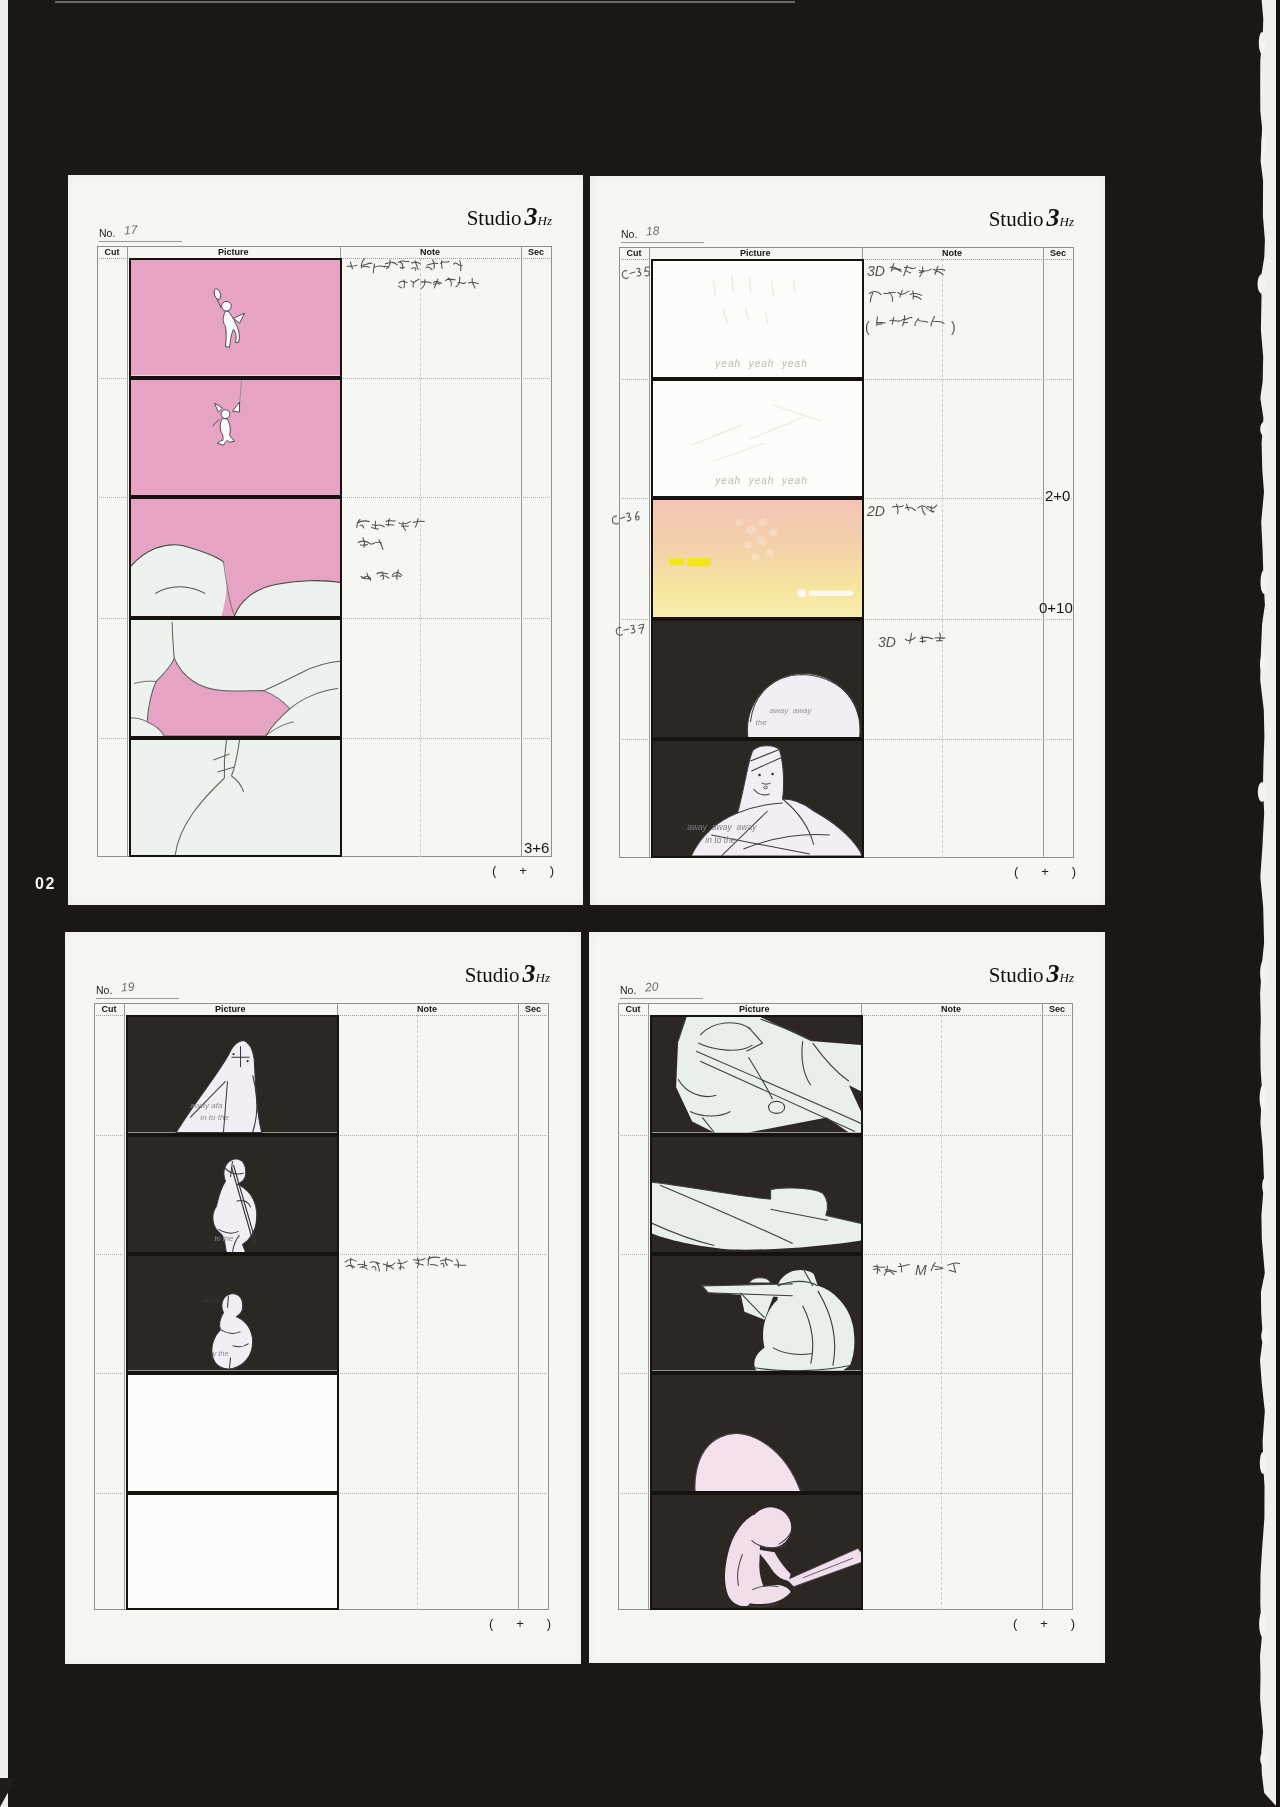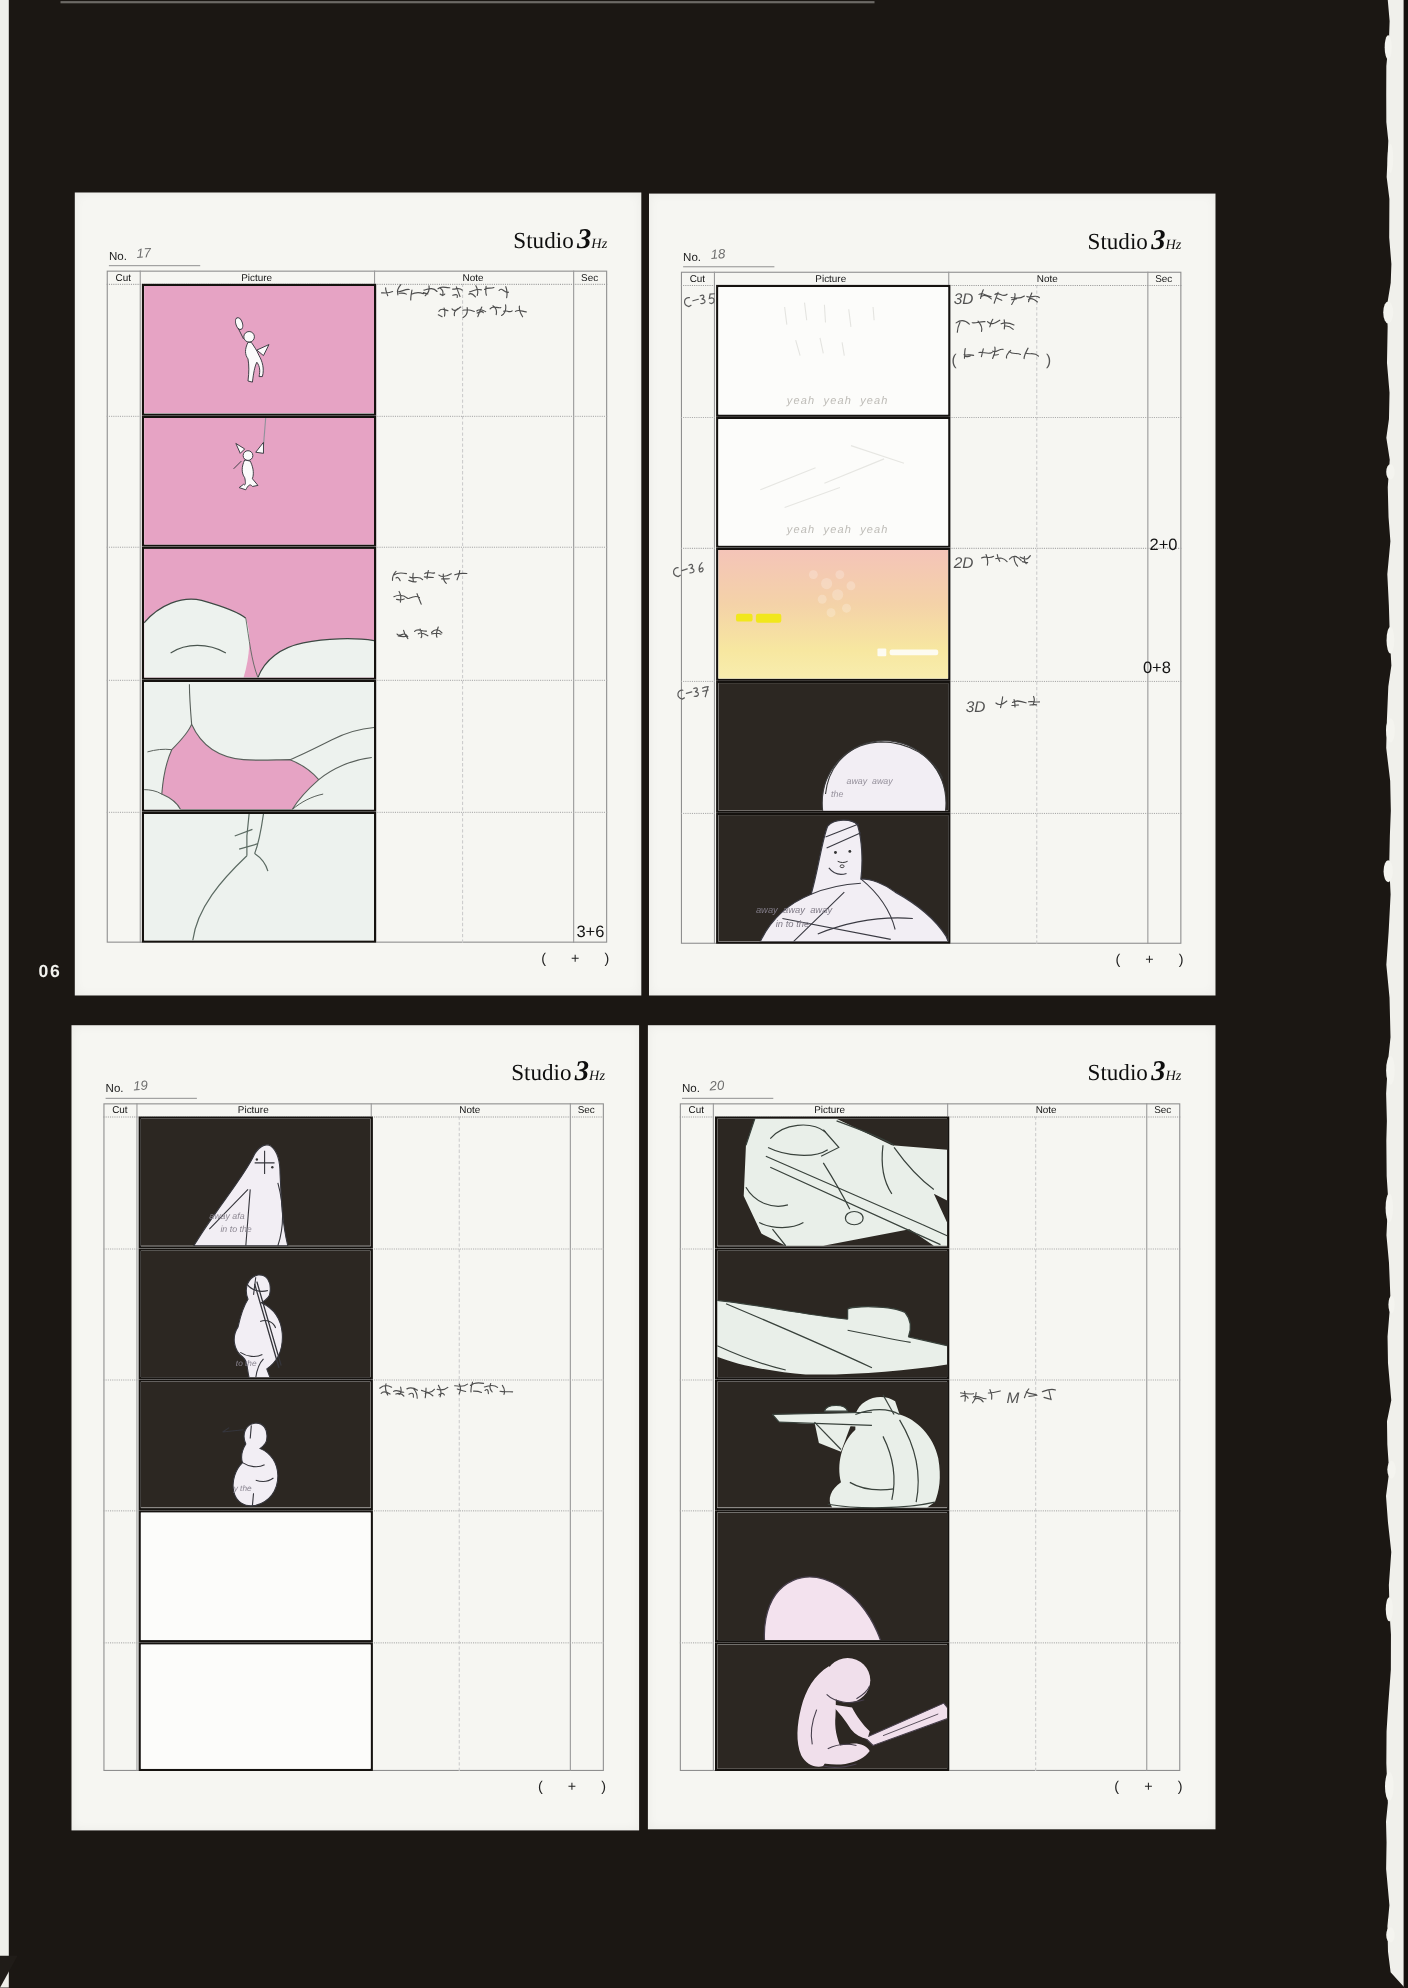--- a/index.html
+++ b/index.html
@@ -4,21 +4,21 @@
 html,body{width:1280px;height:1807px}
 body{position:relative;background:#1b1713;font-family:"Liberation Sans",sans-serif;overflow:hidden}
 .abs{position:absolute}
 .sheet{position:absolute;background:#f6f6f2;box-shadow:inset 0 0 10px rgba(0,0,0,.05)}
 .logo{position:absolute;top:27px;right:31px;font-family:"Liberation Serif",serif;font-size:21px;color:#0e0e0e}
 .l3{font-style:italic;font-size:26px;font-weight:bold;margin-left:3px}
 .lhz{font-style:italic;font-size:13px;font-weight:normal}
 .no{position:absolute;left:31px;top:52px;font-size:10.5px;font-weight:normal;color:#222}
 .nol{position:absolute;left:31px;top:66px;width:83px;height:1px;background:#9a9a9a}
 .nonum{position:absolute;left:56px;top:48px;font-size:12px;font-style:italic;color:#6e6e6e;transform:rotate(-4deg)}
-.hdr{font-size:9px;font-weight:normal;color:#151515;text-align:center}
+.hdr{font-size:9px;font-weight:bold;color:#151515;text-align:center}
 .frame{position:absolute;border:2.2px solid #15120f;background:#fff}
 .plus{position:absolute;left:424px;width:62px;display:flex;justify-content:space-between;font-size:13px;color:#222}
 .sec{position:absolute;font-size:15px;color:#141414}
 .pagenum{position:absolute;left:35px;top:875px;font-size:16px;font-weight:bold;color:#f2f2ee;letter-spacing:1.5px}
 .edgeL{position:absolute;left:0;top:0;width:8px;height:1807px;background:#efefea}
 .topline{position:absolute;left:55px;top:1px;width:740px;height:2px;background:rgba(230,230,224,.4)}
 .notch{position:absolute;left:0;top:1778px;width:0;height:0;border-left:16px solid #201c18;border-bottom:29px solid transparent}
 svg{display:block}
 </style></head>
 <body>
@@ -260,21 +260,21 @@
     </svg>
     <svg style="position:absolute;left:275px;top:326px" width="90" height="26" viewBox="0 0 90 26" preserveAspectRatio="none">
       <text x="2" y="14" font-family="Liberation Sans,sans-serif" font-size="14" font-style="italic" fill="#525252">2D</text>
       <path d="M27.3 5.2C30.6 2.8 34.4 6.6 38.3 3.7M31.4 2.1Q33.6 6.7 32.6 11.7M40.3 5.9C43.4 5.4 46.9 4.3 50.5 8.6M41.6 2.1Q41.7 4.4 43.8 8.3M52.7 6.2C55.8 2.7 59.6 2.9 63.3 7.5M56.9 4.6Q57.1 9.6 60.1 12.6M62.4 4.4C65.2 5.8 68.4 8.2 71.7 3.1M66.3 4.0Q65.6 7.8 67.9 10.5M64.3 8.6q3.4 1.0 4.9 0.9" fill="none" stroke="#4e4e4e" stroke-width="1.05" stroke-linecap="round"></path>
     </svg>
     <svg style="position:absolute;left:286px;top:456px" width="90" height="30" viewBox="0 0 90 30" preserveAspectRatio="none">
       <text x="2" y="15" font-family="Liberation Sans,sans-serif" font-size="14" font-style="italic" fill="#525252">3D</text>
       <path d="M29.4 7.1C32.4 10.0 35.8 8.2 39.3 5.3M35.5 1.4Q35.1 4.9 33.6 11.3M44.5 6.6C48.2 4.0 52.5 5.5 56.8 6.9M45.9 4.0Q46.8 7.0 46.7 10.7M43.9 9.4q2.3 -0.2 6.1 -0.5M59.0 6.0C62.0 5.3 65.5 6.4 68.9 6.1M63.6 1.1Q65.2 4.2 63.1 9.1M60.3 8.9q4.8 -0.7 5.9 -0.1" fill="none" stroke="#4e4e4e" stroke-width="1.05" stroke-linecap="round"></path>
     </svg>
     <div class="sec" style="left:455px;top:311px">2+0</div>
-    <div class="sec" style="left:449px;top:423px">0+8</div>
+    <div class="sec" style="left:449px;top:423px">0+10</div>
   </div>
 <div class="sheet" style="left:65px;top:932px;width:516px;height:732px">
     <div class="logo">Studio<span class="l3">3</span><span class="lhz">Hz</span></div>
     <div class="no">No.</div>
     <div class="nol"></div>
     <div class="nonum">19</div>
     <div class="abs" style="left:29px;top:71px;width:454.5px;height:607px;border:1px solid #8f8f8f"></div>
     <div class="abs" style="left:59px;top:71px;width:1px;height:607px;background:#9a9a9a"></div>
     <div class="abs" style="left:271.5px;top:71px;width:1px;height:607px;background:#9a9a9a"></div>
     <div class="abs" style="left:452.5px;top:71px;width:1px;height:607px;background:#9a9a9a"></div>
@@ -434,21 +434,21 @@
       <span>(</span>
       <span>+</span>
       <span>)</span>
     </div>
     <svg style="position:absolute;left:282px;top:328px" width="120" height="26" viewBox="0 0 120 26" preserveAspectRatio="none">
       <path d="M2.3 6.2C5.9 6.9 9.9 7.8 14.0 7.0M5.9 4.8Q7.0 10.6 6.2 13.7M2.6 9.6q4.9 -2.2 6.5 1.5M13.9 10.0C17.4 7.7 21.4 11.8 25.4 11.6M16.4 5.9Q15.9 12.5 13.1 15.3M15.0 12.0q4.4 -2.1 7.8 2.4M27.5 6.4C30.7 6.4 34.5 5.6 38.3 4.5M29.0 3.3Q31.2 7.8 30.5 11.9" fill="none" stroke="#4e4e4e" stroke-width="1.05" stroke-linecap="round"></path>
       <text x="44" y="15" font-family="Liberation Sans,sans-serif" font-size="14" font-style="italic" fill="#525252">M</text>
       <path d="M62.0 5.4C64.8 7.3 68.0 6.8 71.2 7.9M64.3 2.7Q62.3 4.8 60.3 10.7M64.3 9.4q2.9 -0.1 7.4 -1.0M76.6 5.2C80.2 3.8 84.3 1.9 88.5 3.6M82.5 3.4Q83.8 9.8 84.6 12.5M78.1 10.3q4.5 1.3 6.1 1.8" fill="none" stroke="#4e4e4e" stroke-width="1.05" stroke-linecap="round"></path>
     </svg>
   </div>
-<div class="pagenum">06</div>
+<div class="pagenum">02</div>
 <div class="notch"></div>
 <svg width="0" height="0" style="position:absolute">
     <defs>
       <linearGradient id="sunset" x1="0" y1="0" x2="0" y2="1">
         <stop offset="0" stop-color="#f4c4b8"></stop>
         <stop offset="0.42" stop-color="#f4d2a8"></stop>
         <stop offset="0.78" stop-color="#f7e7a0"></stop>
         <stop offset="1" stop-color="#f8edae"></stop>
       </linearGradient>
     </defs>

